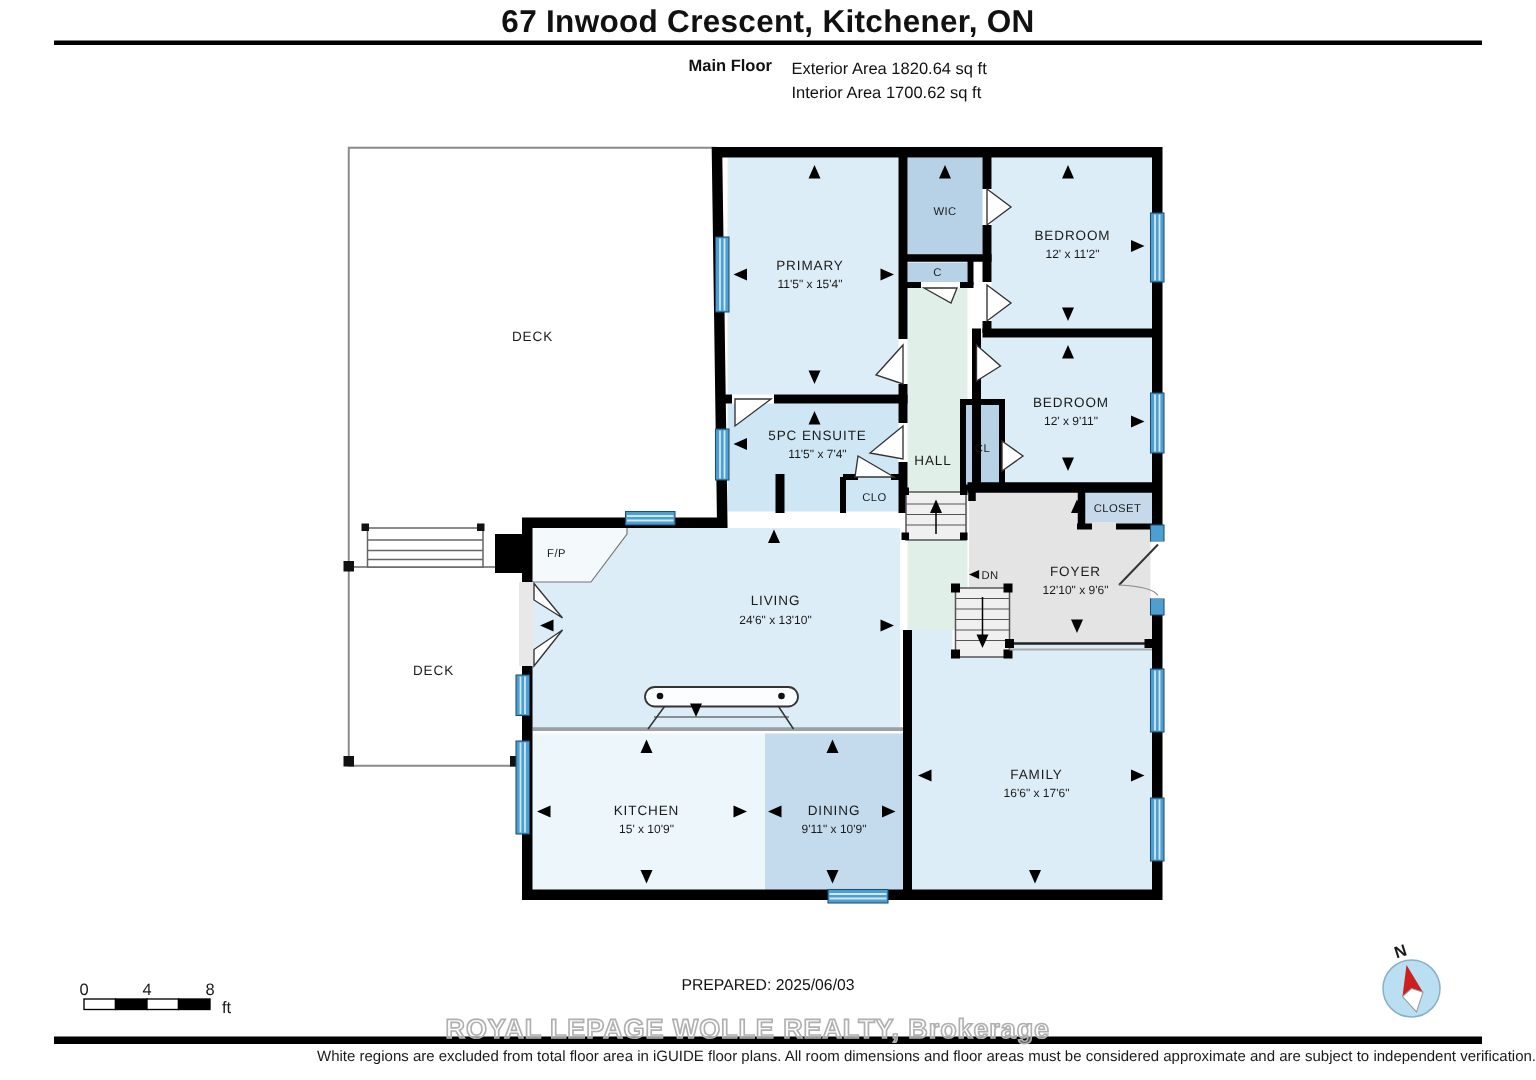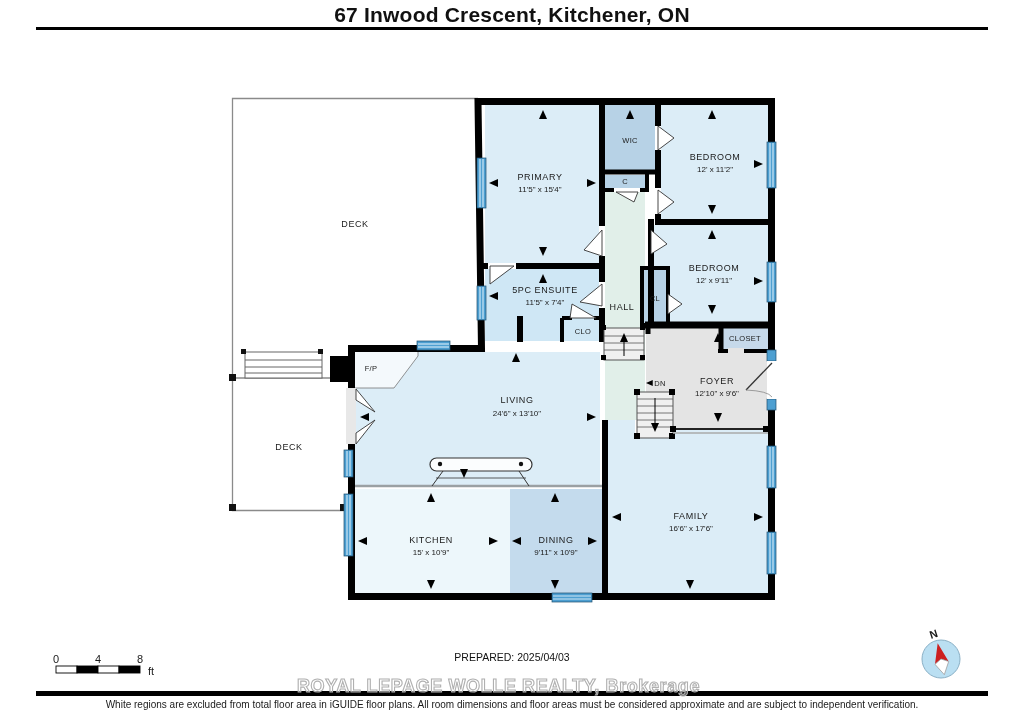--- a/index.html
+++ b/index.html
@@ -9,34 +9,41 @@
          font-size:21px;font-weight:bold;letter-spacing:.2px;}
   .title-rule{position:absolute;top:27px;left:36px;right:36px;height:3px;background:#000;}
   .subhead{position:absolute;top:38px;left:459px;display:flex;gap:13px;font-size:11px;}
   .subhead .floor{font-weight:bold;}
   .subhead .areas div{line-height:16px;}
   .prepared{position:absolute;top:651px;left:0;right:0;text-align:center;font-size:10.5px;}
   .watermark{position:absolute;top:676px;left:297px;white-space:nowrap;font-weight:700;
              font-size:18px;letter-spacing:.6px;color:rgba(255,255,255,.35);
              -webkit-text-stroke:1.1px #b0b0b0;z-index:5;}
   .bottom-rule{position:absolute;top:691px;left:36px;right:36px;height:5px;background:#000;z-index:2;}
-  .disclaimer{position:absolute;top:699px;left:0;right:0;text-align:center;font-size:10px;color:#1a1a1a;z-index:6;}
+  .disclaimer{position:absolute;top:699px;left:0;right:0;text-align:right;font-size:10px;color:#1a1a1a;z-index:6;}
   svg{position:absolute;top:0;left:0;}
   svg text{font-family:"Liberation Sans",sans-serif;fill:#1a1a1a;}
   .rname{font-size:9px;letter-spacing:.6px;}
   .rdim{font-size:8px;}
   .rsmall{font-size:7.5px;letter-spacing:.3px;}
 </style>
 </head>
 <body>
 
 <div class="page">
 
   <div class="title">67 Inwood Crescent, Kitchener, ON</div>
   <div class="title-rule"></div>
+  <div class="subhead">
+    <span class="floor">Main Floor</span>
+    <span class="areas">
+      <div>Exterior Area 1820.64 sq ft</div>
+      <div>Interior Area 1700.62 sq ft</div>
+    </span>
+  </div>
 
   <svg width="1024" height="720" viewBox="0 0 1024 720">
     <defs>
       <path id="arr" d="M0,0 L9,4 L9,-4 Z" fill="#000"></path>
     </defs>
 
     <g>
       <path d="M478,98.5 H232.5 V510.5 H348" fill="#fff" stroke="#8a8a8a" stroke-width="1.3"></path>
       <line x1="232" y1="378" x2="348" y2="378" stroke="#8a8a8a" stroke-width="1.3"></line>
       <rect x="245" y="352" width="77" height="26" fill="#fff" stroke="#666" stroke-width="1"></rect>
@@ -289,18 +296,18 @@
     <g>
       <circle cx="941" cy="659" r="19" fill="#badff2" stroke="#8ab0c6" stroke-width="1"></circle>
       <g transform="rotate(-12,941,659)">
         <polygon points="941,643 948,663 941,659 934,663" fill="#cc1f1f"></polygon>
         <polygon points="934,663 941,659 948,663 941,675" fill="#ffffff" stroke="#999" stroke-width=".7"></polygon>
       </g>
       <text x="931" y="639" font-size="11" font-weight="bold" transform="rotate(-18,931,639)">N</text>
     </g>
   </svg>
 
-  <div class="prepared">PREPARED: 2025/04/03</div>
+  <div class="prepared">PREPARED: 2025/06/03</div>
   <div class="watermark">ROYAL LEPAGE WOLLE REALTY, Brokerage</div>
   <div class="bottom-rule"></div>
   <div class="disclaimer">White regions are excluded from total floor area in iGUIDE floor plans. All room dimensions and floor areas must be considered approximate and are subject to independent verification.</div>
 
 </div>
 
 </body></html>

